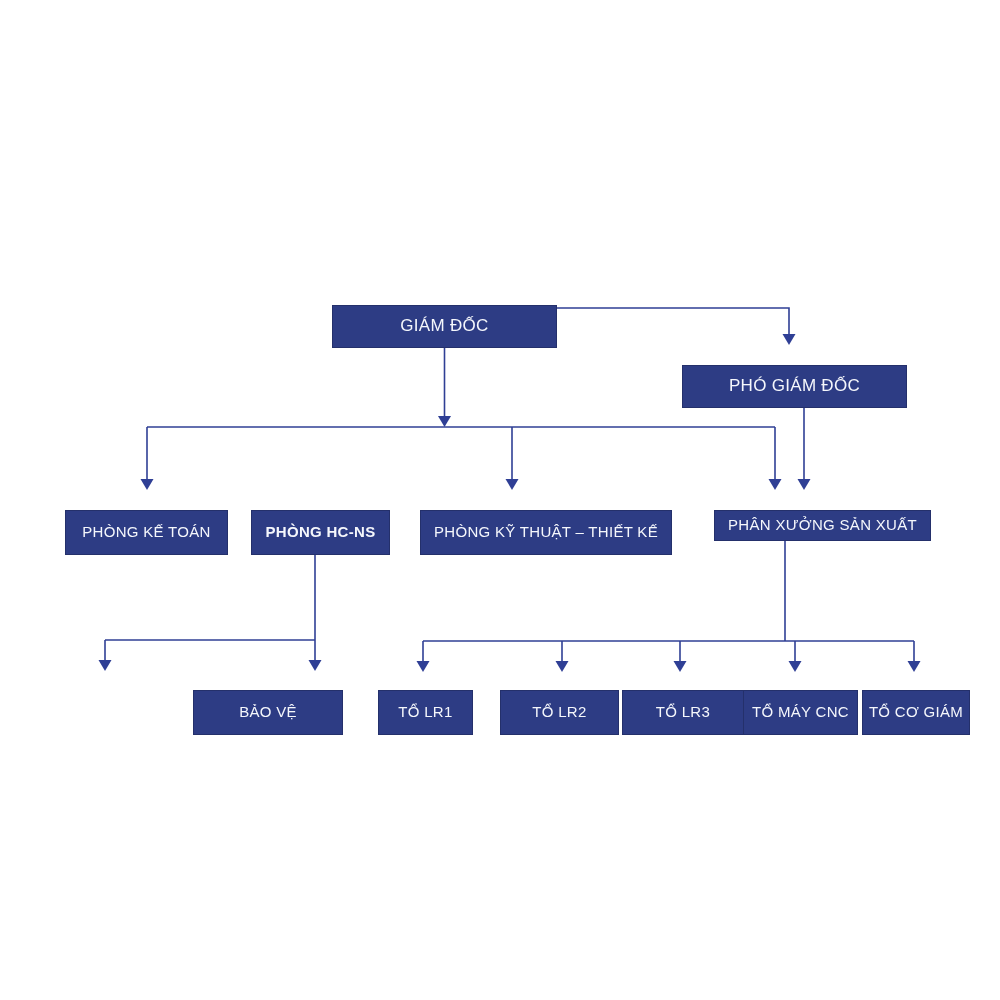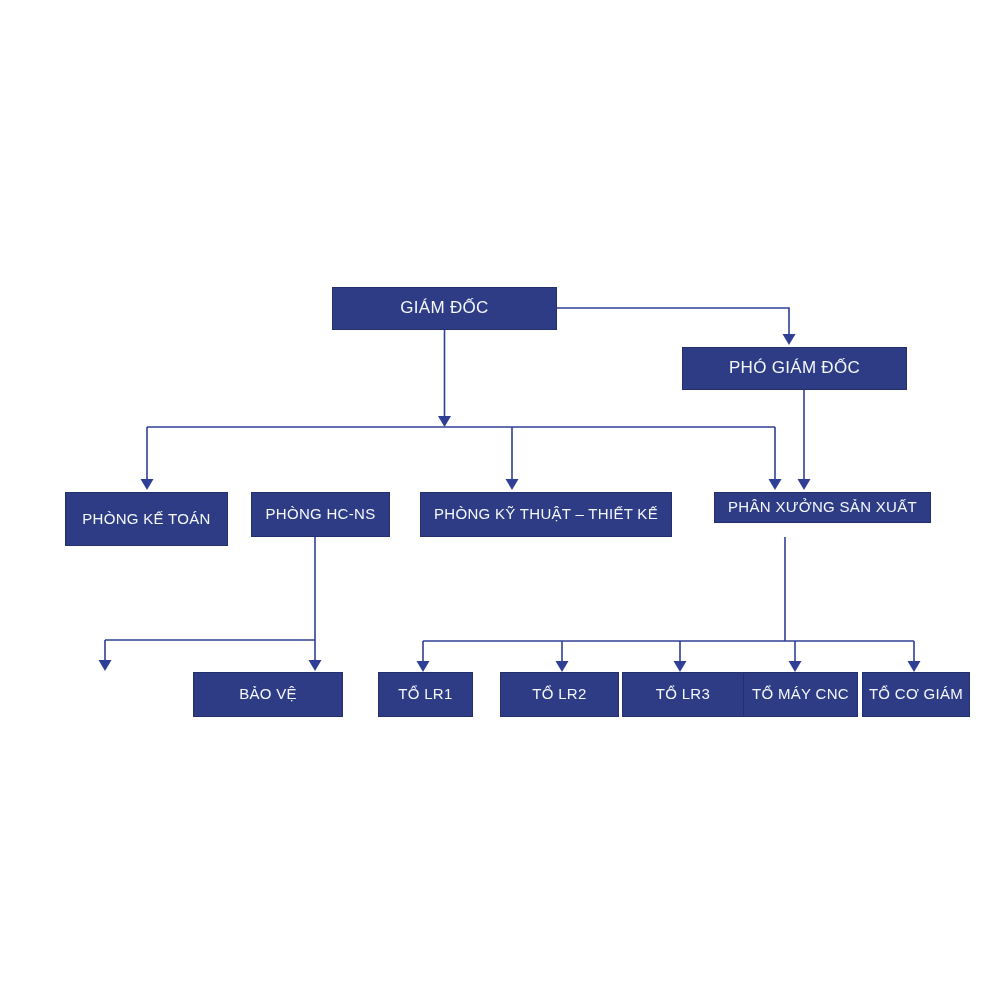--- a/index.html
+++ b/index.html
@@ -36,31 +36,32 @@
     background: var(--box-fill);
     border: 1px solid var(--box-border);
     color: var(--text-color);
     display: flex;
     align-items: center;
     justify-content: center;
     text-align: center;
     letter-spacing: 0.3px;
     white-space: nowrap;
     line-height: 1.1;
+    margin-top: 18px;
   }
   .lvl1 { font-size: 17px; }
   .lvl2 { font-size: 15px; }
   .lvl3 { font-size: 15px; }
 
   
   .n-giam-doc      { left: 332px; top: 287px; width: 225px; height: 43px; }
   .n-pho-giam-doc  { left: 682px; top: 347px; width: 225px; height: 43px; }
   
-  .n-phong-ke-toan { left: 65px;  top: 492px; width: 163px; height: 54px; }
-  .n-phong-hc-ns   { left: 251px; top: 492px; width: 139px; height: 45px; }
+  .n-phong-ke-toan { left: 65px;  top: 492px; width: 163px; height: 45px; }
+  .n-phong-hc-ns   { left: 251px; top: 492px; width: 139px; height: 45px; font-weight: bold; }
   .n-phong-ky-thuat{ left: 420px; top: 492px; width: 252px; height: 45px; }
   .n-phan-xuong    { left: 714px; top: 492px; width: 217px; height: 31px; }
   
   .n-nha-an        { left: 28px;  top: 672px; width: 152px; height: 45px; }
   .n-bao-ve        { left: 193px; top: 672px; width: 150px; height: 45px; }
   .n-to-lr1        { left: 378px; top: 672px; width: 95px; height: 45px; }
   .n-to-lr2        { left: 500px; top: 672px; width: 119px; height: 45px; }
   .n-to-lr3        { left: 622px; top: 672px; width: 122px; height: 45px; }
   .n-to-may-cnc    { left: 743px; top: 672px; width: 115px; height: 45px; }
   .n-to-co-dien    { left: 862px; top: 672px; width: 108px; height: 45px; }

